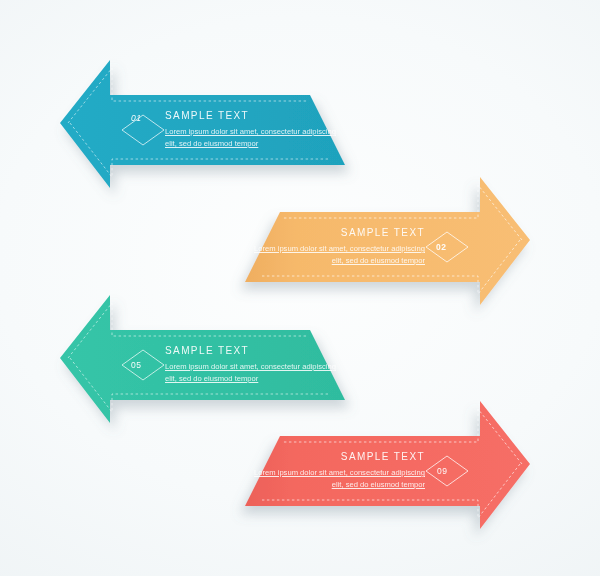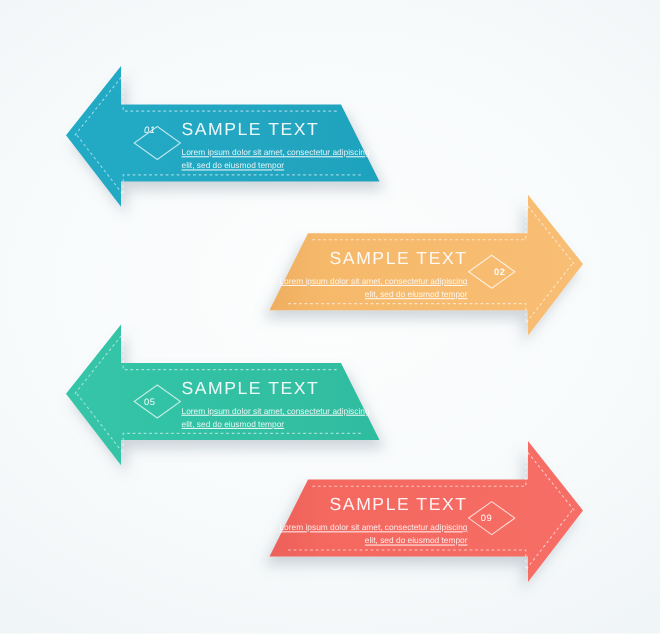--- a/index.html
+++ b/index.html
@@ -35,21 +35,21 @@
   }
 
   
   .content {
     position: absolute;
     pointer-events: none;
     user-select: none;
   }
 
   .title {
-    font-size: 16px;
+    font-size: 10px;
     letter-spacing: 1.4px;
     color: #ffffff;
     opacity: .92;
     font-weight: 400;
     white-space: nowrap;
     margin-bottom: 5px;
   }
 
   .desc {
     font-size: 7.6px;
@@ -133,21 +133,21 @@
         <path d="M 325,68 L 275,5 L 275,40 L 75,40 L 40,110 L 275,110 L 275,133 Z" fill="url(#g2)"></path>
       </g>
 
       <path d="M 317,68 L 273,13 L 273,46 L 77,46 M 315,68 L 273,122 L 273,104 L 57,104" fill="none" stroke="#ffffff" stroke-opacity=".62" stroke-width="1" stroke-dasharray="2.5 2.5"></path>
 
       <g>
         <path d="M 263,75 L 242,60 L 221,75 L 242,90 Z" fill="none" stroke="#ffffff" stroke-opacity=".75" stroke-width="1"></path>
       </g>
     </svg>
 
-    <span class="badge-num" style="left:244px; top:70px;font-weight:bold;">02</span>
+    <span class="badge-num" style="left:231px; top:70px;font-weight:bold;">02</span>
 
     <div class="content align-right" style="left:45px; top:55px; width:175px;">
       <div class="title">SAMPLE TEXT</div>
       <div class="desc">Lorem ipsum dolor sit amet, consectetur adipiscing elit, sed do eiusmod tempor</div>
     </div>
   </div>
 
   <div class="arrow-wrap" style="left:60px; top:290px;">
     <svg class="arrow-svg" width="340" height="130" viewBox="0 0 340 130">
       <defs>

